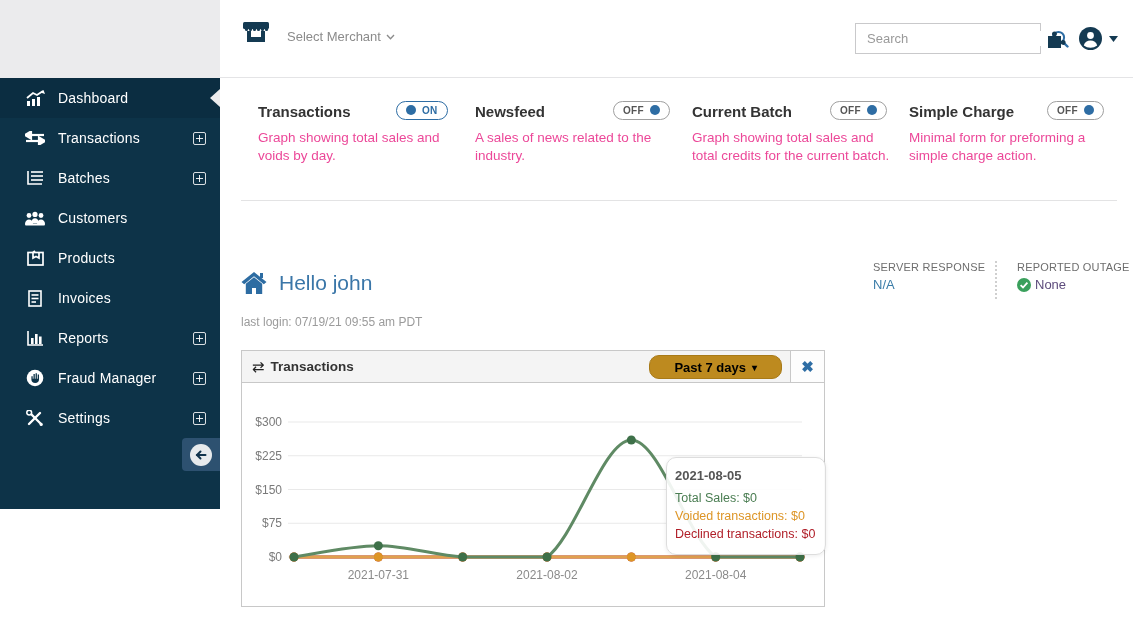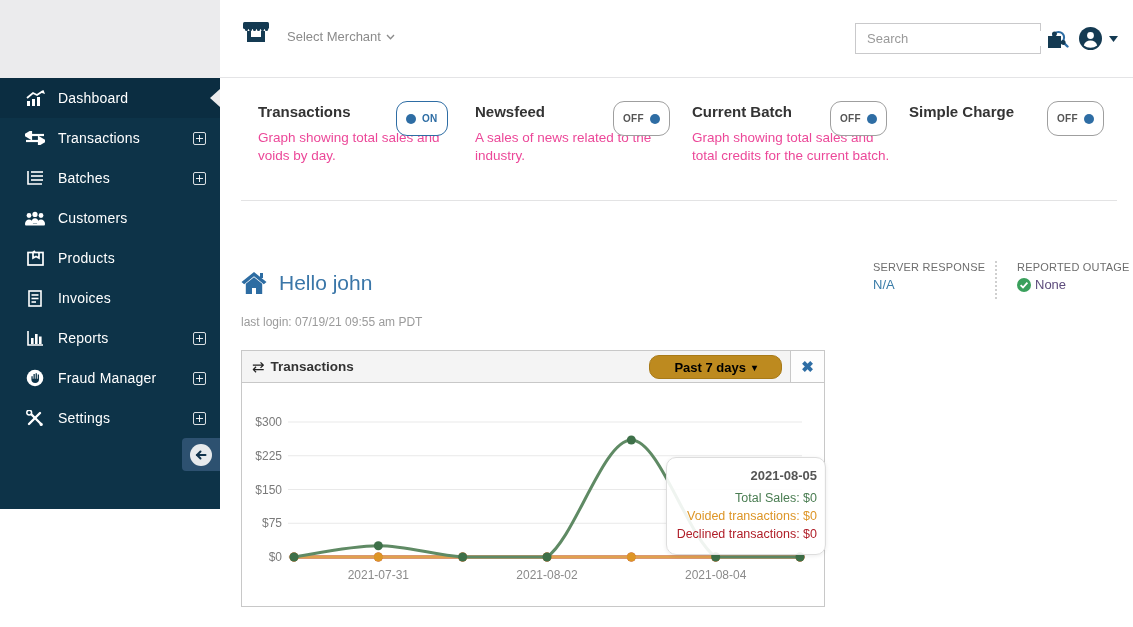--- a/index.html
+++ b/index.html
@@ -40,22 +40,22 @@
     align-items:center; justify-content:center; cursor:pointer; }
   #puzzle-btn { position:absolute; left:826px; top:28px; width:24px; height:22px; cursor:pointer; }
   #user-menu { position:absolute; left:858px; top:26px; display:flex; align-items:center; gap:6px; cursor:pointer; }
 
   
   #main { position:absolute; left:220px; top:79px; width:913px; height:548px; background:#fff; }
 
   #widgets { position:absolute; left:38px; top:24px; display:grid; grid-template-columns:repeat(4,217px); }
   .widget { position:relative; }
   .wtitle { font-size:15px; font-weight:bold; color:#333; }
-  .toggle { position:absolute; left:138px; top:-2px; display:flex; align-items:flex-end; gap:6px;
-    border-radius:11px; padding:11px 9px; background:#fff; cursor:pointer; }
+  .toggle { position:absolute; left:138px; top:-2px; display:flex; align-items:flex-start; gap:6px;
+    border-radius:11px; padding:3px 9px; background:#fff; cursor:pointer; }
   .toggle.on  { border:1px solid #2e6da4; }
   .toggle.off { border:1px solid #9f9f9f; }
   .toggle .dot { width:10px; height:10px; border-radius:50%; background:#2e6da4; }
   .toggle .tstate { font-size:10px; font-weight:bold; letter-spacing:.3px; }
   .toggle.on  .tstate { color:#2e6da4; }
   .toggle.off .tstate { color:#555; }
   .wdesc { margin-top:9px; width:200px; font-size:13.5px; color:#ec4899; line-height:1.35; }
 
   #widgets-divider { position:absolute; left:21px; right:16px; top:121px; border-top:1px solid #e3e3e4; }
 
@@ -85,21 +85,21 @@
     font-family:"Liberation Sans", sans-serif; }
   #range-btn .caret { font-size:10px; }
   #close-zone { position:absolute; right:0; top:0; width:34px; height:100%; background:#fdfdfd;
     border-left:1px solid #c8c8c8; display:flex; align-items:center; justify-content:center; cursor:pointer; }
   #close-zone .x { color:#2e6da4; font-size:15px; font-weight:bold; line-height:1; }
   #chart-body { position:relative; width:582px; height:223px; }
   #chart-svg { position:absolute; left:0; top:0; }
 
   #tooltip { position:absolute; left:424px; top:74px; width:160px; padding:10px 8px 11px;
     background:rgba(255,255,255,.9); border:1px solid #ddd; border-radius:10px;
-    box-shadow:0 1px 4px rgba(0,0,0,.08); text-align:right; }
+    box-shadow:0 1px 4px rgba(0,0,0,.08); text-align:left; }
   #tooltip .tt-date { font-size:13px; font-weight:bold; color:#555; margin-bottom:6px; }
   #tooltip .tt-line { font-size:12.5px; line-height:1.45; white-space:nowrap; }
 </style>
 </head>
 <body>
 
 <div id="sidebar">
   <div class="corner"></div>
   <div id="nav">
 
@@ -328,20 +328,21 @@
         <span class="dot"></span>
       </div>
       <div class="wdesc">Graph showing total sales and total credits for the current batch.</div>
     </div>
     <div class="widget">
       <div class="wtitle">Simple Charge</div>
       <div class="toggle off">
         <span class="tstate">OFF</span>
         <span class="dot"></span>
       </div>
+      <div class="wdesc">Minimal form for preforming a simple charge action.</div>
     </div>
   </div>
 
   <div id="widgets-divider"></div>
 
   <div id="hello-row">
     <svg width="26" height="24" viewBox="0 0 26 24">
         <g fill="#2d6ca2">
           <polygon points="13,1 25.5,11 22.8,13.2 13,5.3 3.2,13.2 0.5,11"></polygon>
           <rect x="19" y="2" width="3" height="5"></rect>

